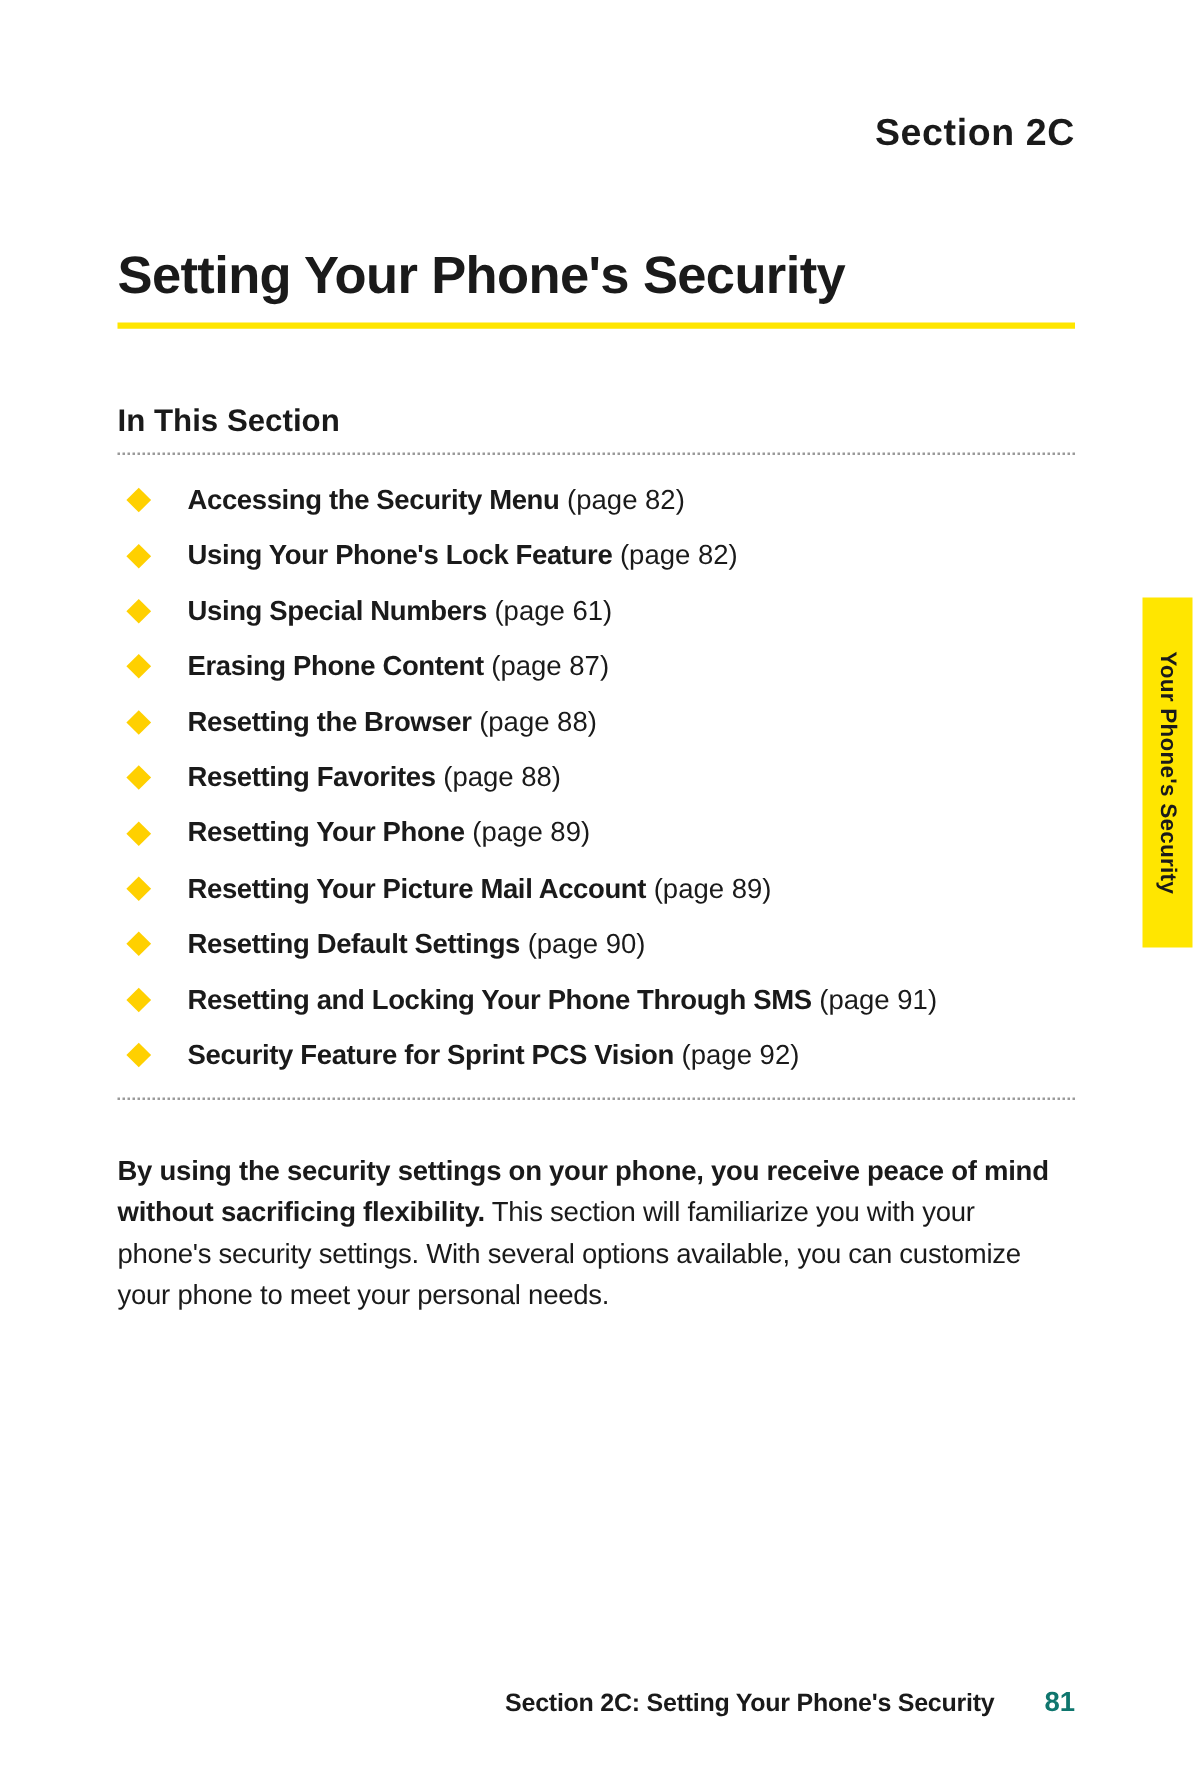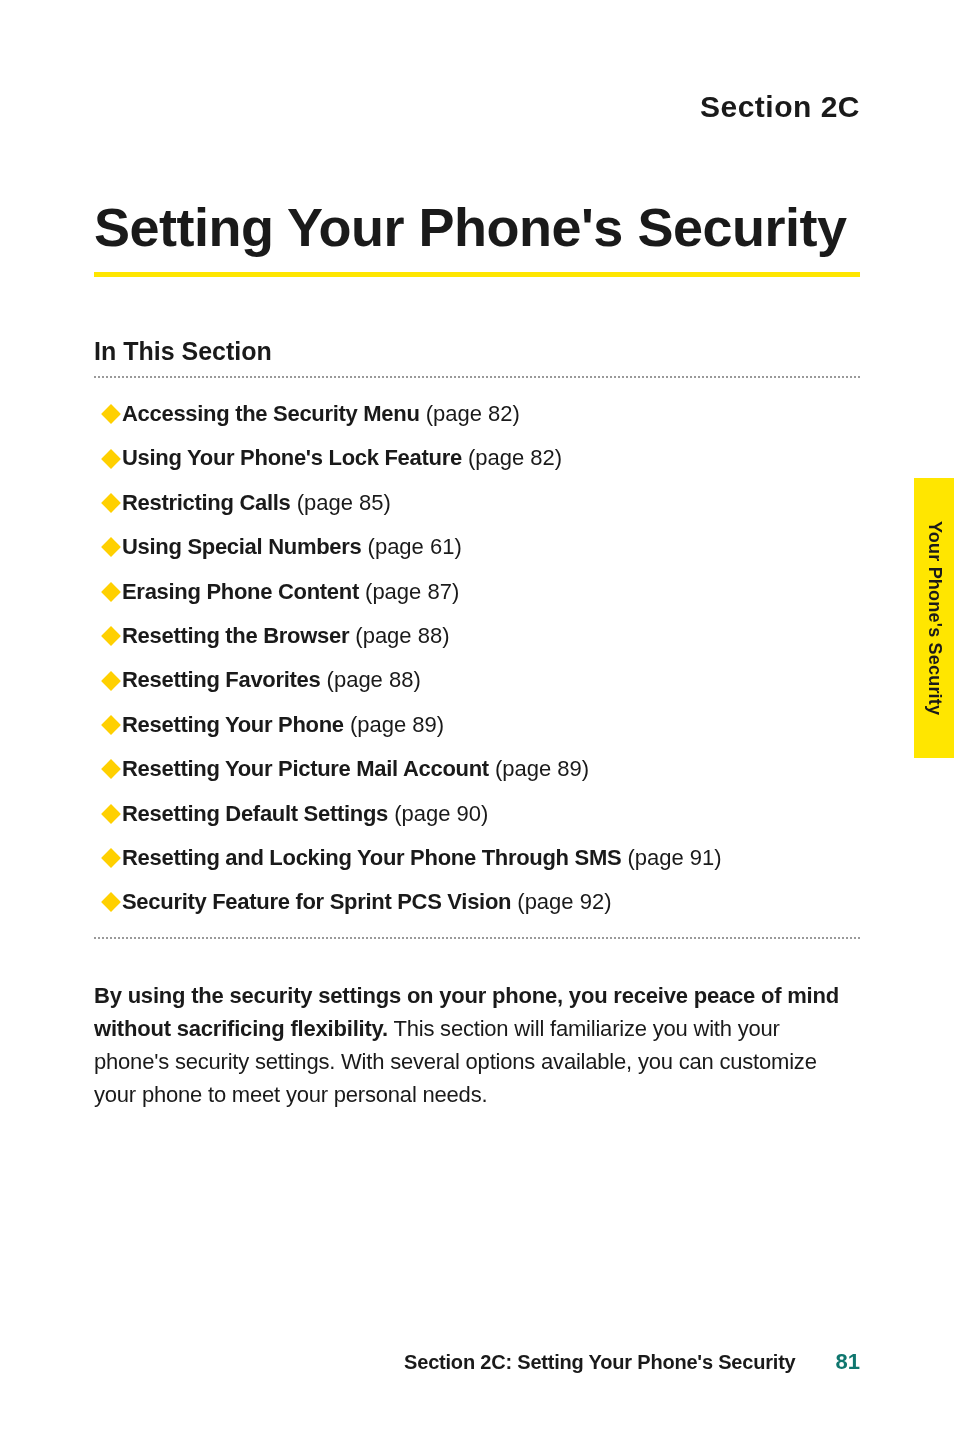--- a/index.html
+++ b/index.html
@@ -18,21 +18,21 @@
   }
   .section-label {
     text-align: right;
     font-weight: 700;
     font-size: 30px;
     letter-spacing: 0.5px;
     margin-bottom: 72px;
   }
   .title {
     font-weight: 700;
-    font-size: 54px;
+    font-size: 42px;
     letter-spacing: -0.5px;
     margin-bottom: 14px;
   }
   .title-rule {
     height: 5px;
     background: #ffe600;
     width: 100%;
     margin-bottom: 60px;
   }
   .subheading {
@@ -45,21 +45,21 @@
     border-top: 2px dotted #9a9a9a;
     margin: 0;
   }
   .toc {
     list-style: none;
     padding: 14px 0 12px 0;
   }
   .toc li {
     display: flex;
     align-items: center;
-    gap: 4px;
+    gap: 32px;
     padding: 9px 0;
     font-size: 22px;
     line-height: 1.2;
   }
   .diamond {
     flex: 0 0 auto;
     width: 14px;
     height: 14px;
     background: #ffd000;
     transform: rotate(45deg);
@@ -122,24 +122,20 @@
       <li>
         <span class="diamond"></span>
         <span><span class="bold">Accessing the Security Menu</span><span class="ref"> (page 82)</span></span>
       </li>
       <li>
         <span class="diamond"></span>
         <span><span class="bold">Using Your Phone's Lock Feature</span><span class="ref"> (page 82)</span></span>
       </li>
       <li>
         <span class="diamond"></span>
-        <span><span class="bold">Restricting Calls</span><span class="ref"> (page 85)</span></span>
-      </li>
-      <li>
-        <span class="diamond"></span>
         <span><span class="bold">Using Special Numbers</span><span class="ref"> (page 61)</span></span>
       </li>
       <li>
         <span class="diamond"></span>
         <span><span class="bold">Erasing Phone Content</span><span class="ref"> (page 87)</span></span>
       </li>
       <li>
         <span class="diamond"></span>
         <span><span class="bold">Resetting the Browser</span><span class="ref"> (page 88)</span></span>
       </li>

